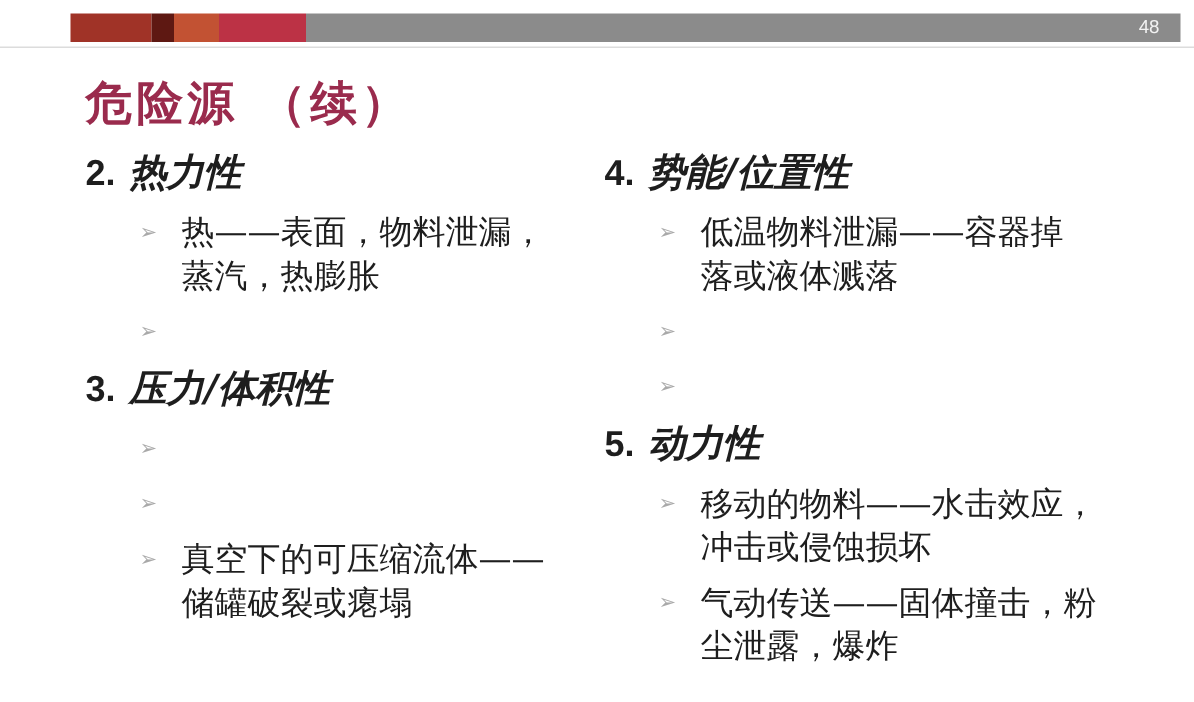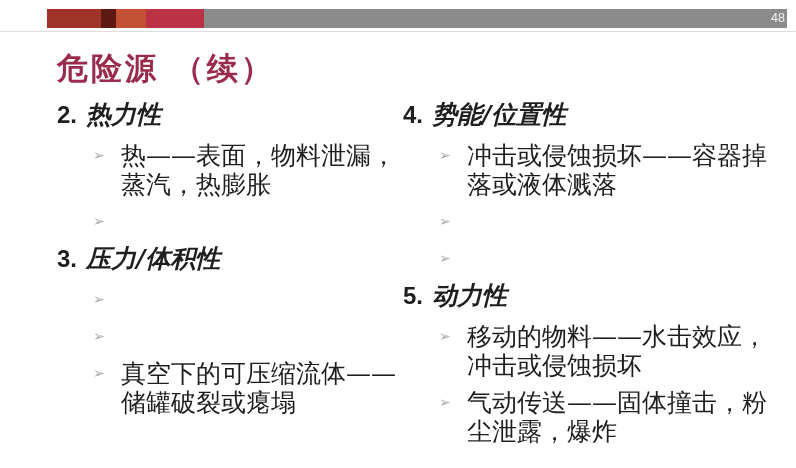--- a/index.html
+++ b/index.html
@@ -25,21 +25,21 @@
   .seg1 { width: 54px; }
   .seg2 { width: 15px; }
   .seg3 { width: 30px; }
   .seg4 { width: 58px; }
   .bar-gray {
     flex: 1;
     height: 100%;
     display: flex;
     align-items: center;
     justify-content: flex-end;
-    padding-right: 2px;
+    padding-right: 14px;
     box-sizing: border-box;
   }
   .page-num {
     font-family: "Liberation Sans", sans-serif;
     font-size: 12.5px;
     color: #f2f2f2;
     line-height: 19px;
   }
   .hairline {
     position: absolute;
@@ -85,21 +85,21 @@
   }
   .marker {
     width: 28px;
     flex: 0 0 28px;
     font-size: 14px;
     line-height: 29px;
     color: #a9a9a9;
     font-family: "DejaVu Sans", sans-serif;
   }
   .btext {
-    font-size: 25px;
+    font-size: 22px;
     line-height: 29px;
     white-space: pre-line;
     font-family: "DejaVu Serif", serif;
   }
 </style>
 </head>
 <body>
 
 <div class="slide">
 
@@ -152,21 +152,21 @@
   </div>
 
   <div class="col col-right">
 
     <section>
       <div class="sec-h">
         <span class="num">4.</span><span class="sec-title">势能/位置性</span>
       </div>
       <div class="bullet">
         <span class="marker">➢</span>
-        <div class="btext">冲击或侵蚀损坏——容器掉
+        <div class="btext">低温物料泄漏——容器掉
 落或液体溅落</div>
       </div>
       <div class="bullet">
         <span class="marker">➢</span>
       </div>
       <div class="bullet">
         <span class="marker">➢</span>
       </div>
     </section>
 

